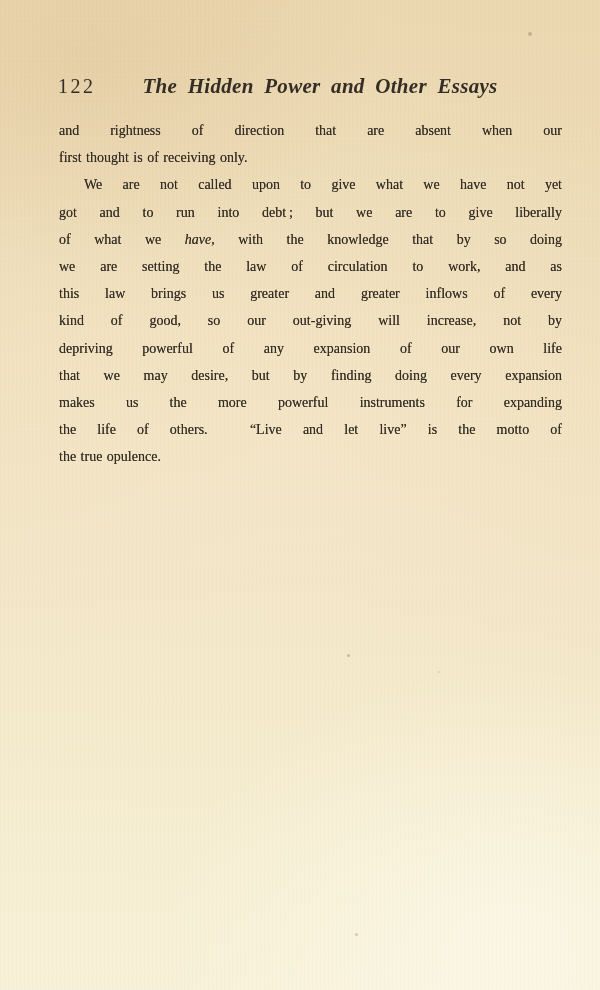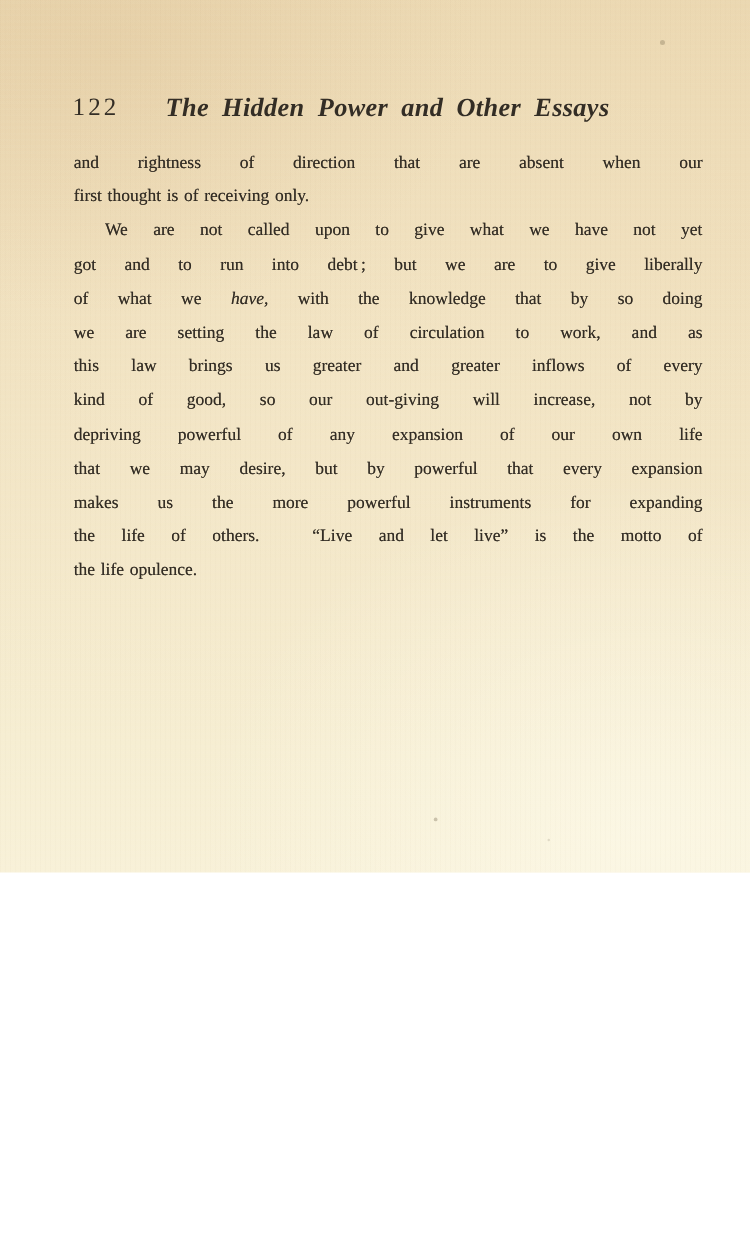--- a/index.html
+++ b/index.html
@@ -5,21 +5,21 @@
   html, body {
     margin: 0;
     padding: 0;
     width: 600px;
     height: 990px;
     font-family: "Liberation Serif", serif;
   }
   .page {
     position: relative;
     width: 600px;
-    height: 698px;
+    height: 990px;
     overflow: hidden;
     background:
       radial-gradient(ellipse 420px 300px at 15% 6%, rgba(205,170,120,0.20), transparent 70%),
       radial-gradient(ellipse 500px 400px at 85% 95%, rgba(255,253,240,0.55), transparent 70%),
       radial-gradient(ellipse 700px 500px at 50% 45%, rgba(248,238,210,0.35), transparent 80%),
       linear-gradient(183deg, #ebd7b0 0%, #eedcb8 28%, #f2e5c5 58%, #f6eed2 85%, #f8f1d8 100%);
     color: #332d25;
   }
   
   .grain {
@@ -42,21 +42,21 @@
     left: 58px;
     top: 1px;
     font-size: 20px;
     letter-spacing: 2.5px;
     font-variant-numeric: oldstyle-nums;
   }
   .running-title {
     position: absolute;
     left: 50%;
     transform: translateX(-50%);
-    margin-left: 10px;
+    margin-left: 20px;
     top: 0;
     font-size: 21px;
     font-style: italic;
     font-weight: 600;
     word-spacing: 5px;
     white-space: nowrap;
     letter-spacing: 0.3px;
   }
   .body-text {
     position: absolute;
@@ -101,22 +101,22 @@
   <div class="body-text">
       <div class="line"><span>and rightness of direction that are absent when our</span></div>
       <div class="line nojust"><span>first thought is of receiving only.</span></div>
       <div class="line indent"><span>We are not called upon to give what we have not yet</span></div>
       <div class="line"><span>got and to run into debt ; but we are to give liberally</span></div>
       <div class="line"><span>of what we </span><span class="it">have,</span><span> with the knowledge that by so doing</span></div>
       <div class="line"><span>we are setting the law of circulation to work, and as</span></div>
       <div class="line"><span>this law brings us greater and greater inflows of every</span></div>
       <div class="line"><span>kind of good, so our out-giving will increase, not by</span></div>
       <div class="line"><span>depriving powerful of any expansion of our own life</span></div>
-      <div class="line"><span>that we may desire, but by powerful that every expansion</span></div>
+      <div class="line"><span>that we may desire, but by finding doing every expansion</span></div>
       <div class="line"><span>makes us the more powerful instruments for expanding</span></div>
       <div class="line"><span>the life of others.&nbsp; “Live and let live” is the motto of</span></div>
-      <div class="line nojust"><span>the life opulence.</span></div>
+      <div class="line nojust"><span>the true opulence.</span></div>
     </div>
 <div class="speck" style="left: 528px; top: 32px; width: 4px; height: 4px; opacity: 0.5;"></div>
     <div class="speck" style="left: 347px; top: 654px; width: 3px; height: 3px; opacity: 0.55;"></div>
     <div class="speck" style="left: 438px; top: 671px; width: 2px; height: 2px; opacity: 0.3;"></div>
     <div class="speck" style="left: 355px; top: 933px; width: 3px; height: 3px; opacity: 0.45;"></div>
   </div>
 
 </body></html>

